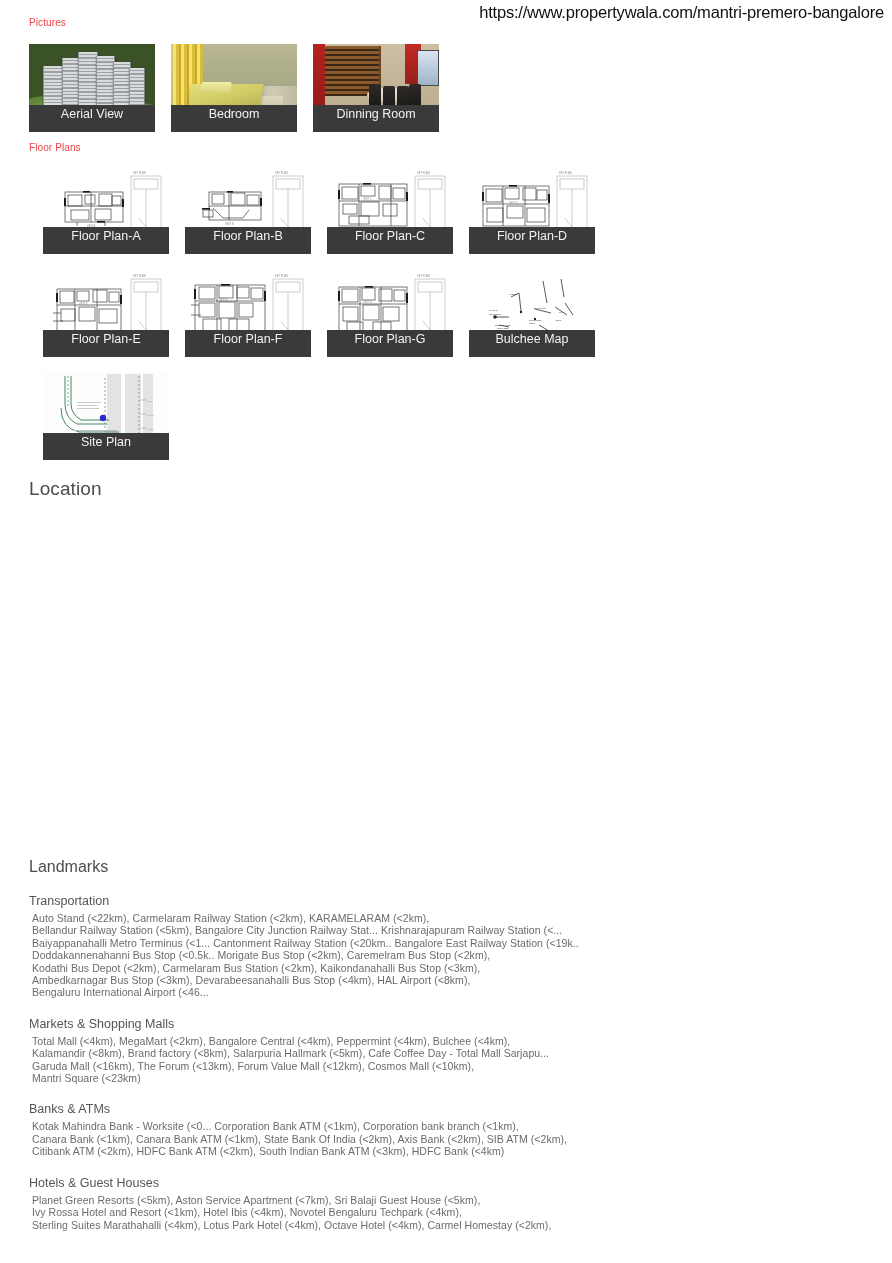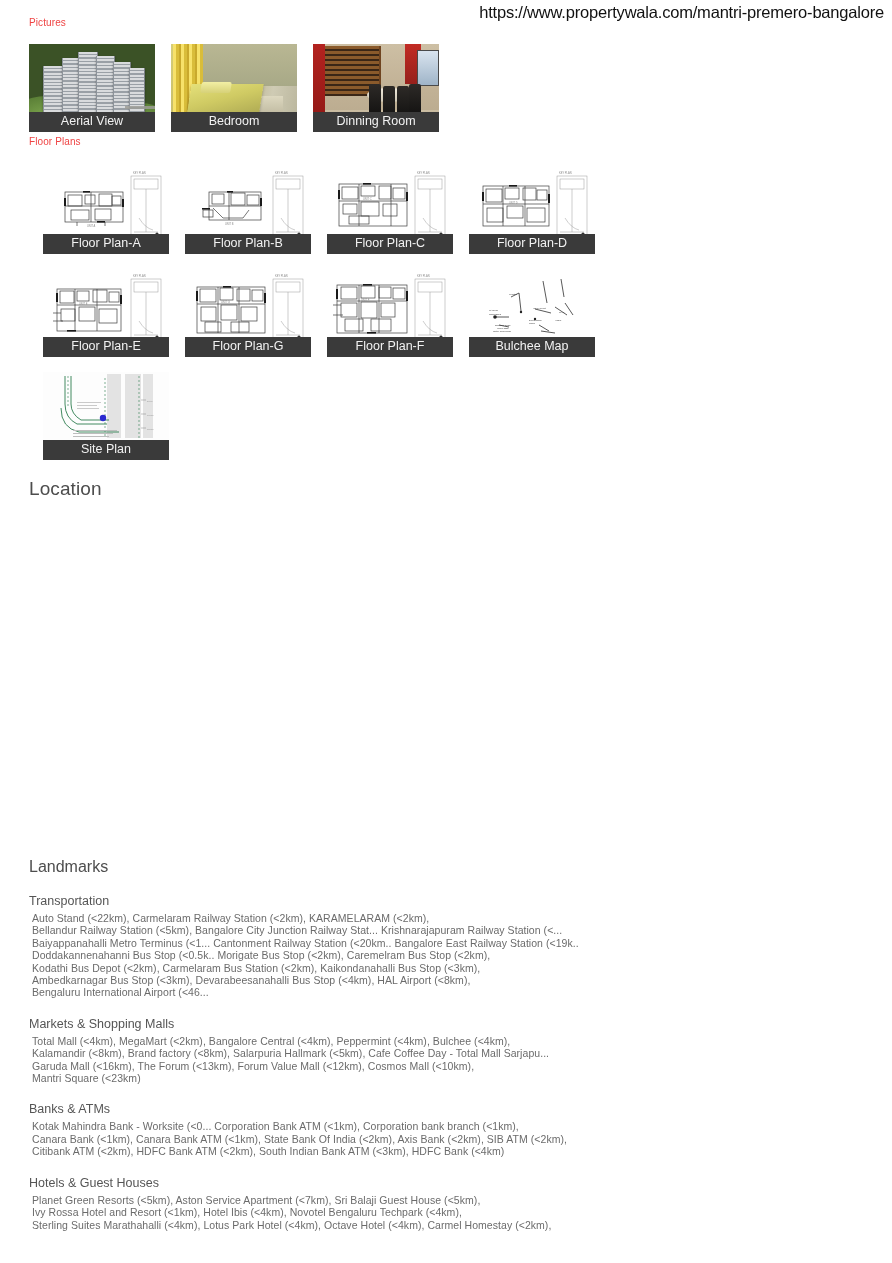--- a/index.html
+++ b/index.html
@@ -62,21 +62,21 @@
   .thumb .pic {
     position: absolute;
     inset: 0;
     overflow: hidden;
   }
   .thumb .caption {
     position: absolute;
     left: 0;
     right: 0;
     bottom: 0;
-    height: 20px;
+    height: 27px;
     line-height: 19px;
     background: #3a3a3a;
     color: #f2f2f2;
     font-size: 12.5px;
     text-align: center;
     white-space: nowrap;
     overflow: hidden;
   }
 
   
@@ -271,21 +271,21 @@
       <div class="chair" style="left:56px; top:40px;"></div>
       <div class="chair" style="left:70px; top:42px;"></div>
       <div class="chair" style="left:84px; top:42px;"></div>
       <div class="chair" style="left:96px; top:40px;"></div>
     </div>
     <div class="caption">Dinning Room</div>
   </div>
 
 </div>
 
-<div class="section-heading" style="top:136px;">Floor Plans</div>
+<div class="section-heading" style="top:142px;">Floor Plans</div>
 
 <div class="thumb-grid" id="floorplans-grid" style="left:43px; top:166px; width:620px;">
 
   <div class="thumb">
     <div class="pic pic-plan">
       <svg viewBox="0 0 126 88" preserveAspectRatio="none">
         <g stroke="#3c3c3c" fill="none" stroke-width="0.7">
           <rect x="22" y="26" width="58" height="30"></rect>
           <rect x="25" y="29" width="14" height="11"></rect>
           <rect x="42" y="29" width="10" height="9"></rect>
@@ -443,56 +443,20 @@
           <path d="M103 23 V66 M91 66 H115"></path>
           <path d="M96 52 q6 10 14 12"></path>
         </g>
         <rect x="88" y="70" width="30" height="3" fill="#c9c9c9"></rect>
         <circle cx="114" cy="68" r="1.6" fill="#333"></circle>
         <text x="90" y="8" font-size="2.6" fill="#8a8a8a" font-family="sans-serif">KEY PLAN</text>
         <text x="36" y="36" font-size="2.6" fill="#8a8a8a" font-family="sans-serif">UNIT E</text>
       </svg>
     </div>
     <div class="caption">Floor Plan-E</div>
-  </div>
-
-  <div class="thumb">
-    <div class="pic pic-plan">
-      <svg viewBox="0 0 126 88" preserveAspectRatio="none">
-        <g stroke="#3c3c3c" fill="none" stroke-width="0.7">
-          <rect x="12" y="18" width="68" height="46"></rect>
-          <rect x="15" y="20" width="16" height="13"></rect>
-          <rect x="35" y="19" width="13" height="12"></rect>
-          <rect x="52" y="20" width="13" height="12"></rect>
-          <rect x="67" y="21" width="11" height="11"></rect>
-          <rect x="16" y="38" width="15" height="14"></rect>
-          <rect x="36" y="36" width="16" height="15"></rect>
-          <rect x="56" y="38" width="16" height="14"></rect>
-          <rect x="20" y="53" width="16" height="10"></rect>
-          <rect x="46" y="53" width="18" height="10"></rect>
-          <path d="M12 35 H80 M33 18 V64 M54 18 V64"></path>
-        </g>
-        <g fill="#1a1a1a">
-          <rect x="11" y="22" width="2" height="10"></rect>
-          <rect x="79" y="24" width="2" height="10"></rect>
-          <rect x="38" y="17" width="8" height="1.6"></rect>
-        </g>
-        <g stroke="#9a9a9a" fill="none" stroke-width="0.5">
-          <rect x="88" y="10" width="30" height="66"></rect>
-          <rect x="91" y="13" width="24" height="10"></rect>
-          <path d="M103 23 V66 M91 66 H115"></path>
-          <path d="M96 52 q6 10 14 12"></path>
-        </g>
-        <rect x="88" y="70" width="30" height="3" fill="#c9c9c9"></rect>
-        <circle cx="114" cy="68" r="1.6" fill="#333"></circle>
-        <text x="90" y="8" font-size="2.6" fill="#8a8a8a" font-family="sans-serif">KEY PLAN</text>
-        <text x="36" y="34" font-size="2.6" fill="#8a8a8a" font-family="sans-serif">UNIT G</text>
-      </svg>
-    </div>
-    <div class="caption">Floor Plan-G</div>
   </div>
 
   <div class="thumb">
     <div class="pic pic-plan">
       <svg viewBox="0 0 126 88" preserveAspectRatio="none">
         <g stroke="#3c3c3c" fill="none" stroke-width="0.7">
           <rect x="10" y="16" width="70" height="48"></rect>
           <rect x="14" y="18" width="16" height="12"></rect>
           <rect x="34" y="17" width="14" height="12"></rect>
           <rect x="52" y="18" width="12" height="11"></rect>
@@ -522,20 +486,56 @@
         <text x="90" y="8" font-size="2.6" fill="#8a8a8a" font-family="sans-serif">KEY PLAN</text>
         <text x="34" y="32" font-size="2.6" fill="#8a8a8a" font-family="sans-serif">UNIT F</text>
       </svg>
     </div>
     <div class="caption">Floor Plan-F</div>
   </div>
 
   <div class="thumb">
     <div class="pic pic-plan">
       <svg viewBox="0 0 126 88" preserveAspectRatio="none">
+        <g stroke="#3c3c3c" fill="none" stroke-width="0.7">
+          <rect x="12" y="18" width="68" height="46"></rect>
+          <rect x="15" y="20" width="16" height="13"></rect>
+          <rect x="35" y="19" width="13" height="12"></rect>
+          <rect x="52" y="20" width="13" height="12"></rect>
+          <rect x="67" y="21" width="11" height="11"></rect>
+          <rect x="16" y="38" width="15" height="14"></rect>
+          <rect x="36" y="36" width="16" height="15"></rect>
+          <rect x="56" y="38" width="16" height="14"></rect>
+          <rect x="20" y="53" width="16" height="10"></rect>
+          <rect x="46" y="53" width="18" height="10"></rect>
+          <path d="M12 35 H80 M33 18 V64 M54 18 V64"></path>
+        </g>
+        <g fill="#1a1a1a">
+          <rect x="11" y="22" width="2" height="10"></rect>
+          <rect x="79" y="24" width="2" height="10"></rect>
+          <rect x="38" y="17" width="8" height="1.6"></rect>
+        </g>
+        <g stroke="#9a9a9a" fill="none" stroke-width="0.5">
+          <rect x="88" y="10" width="30" height="66"></rect>
+          <rect x="91" y="13" width="24" height="10"></rect>
+          <path d="M103 23 V66 M91 66 H115"></path>
+          <path d="M96 52 q6 10 14 12"></path>
+        </g>
+        <rect x="88" y="70" width="30" height="3" fill="#c9c9c9"></rect>
+        <circle cx="114" cy="68" r="1.6" fill="#333"></circle>
+        <text x="90" y="8" font-size="2.6" fill="#8a8a8a" font-family="sans-serif">KEY PLAN</text>
+        <text x="36" y="34" font-size="2.6" fill="#8a8a8a" font-family="sans-serif">UNIT G</text>
+      </svg>
+    </div>
+    <div class="caption">Floor Plan-G</div>
+  </div>
+
+  <div class="thumb">
+    <div class="pic pic-plan">
+      <svg viewBox="0 0 126 88" preserveAspectRatio="none">
         <g stroke="#2e2e2e" fill="none" stroke-width="0.8">
           <path d="M42 28 l8 -4"></path>
           <path d="M50 24 l2 18"></path>
           <path d="M74 12 l4 22"></path>
           <path d="M92 10 l3 18"></path>
           <path d="M66 40 l16 4"></path>
           <path d="M86 38 l12 8"></path>
           <path d="M96 34 l8 12"></path>
           <path d="M70 56 l10 6"></path>
           <path d="M72 62 l14 2"></path>

